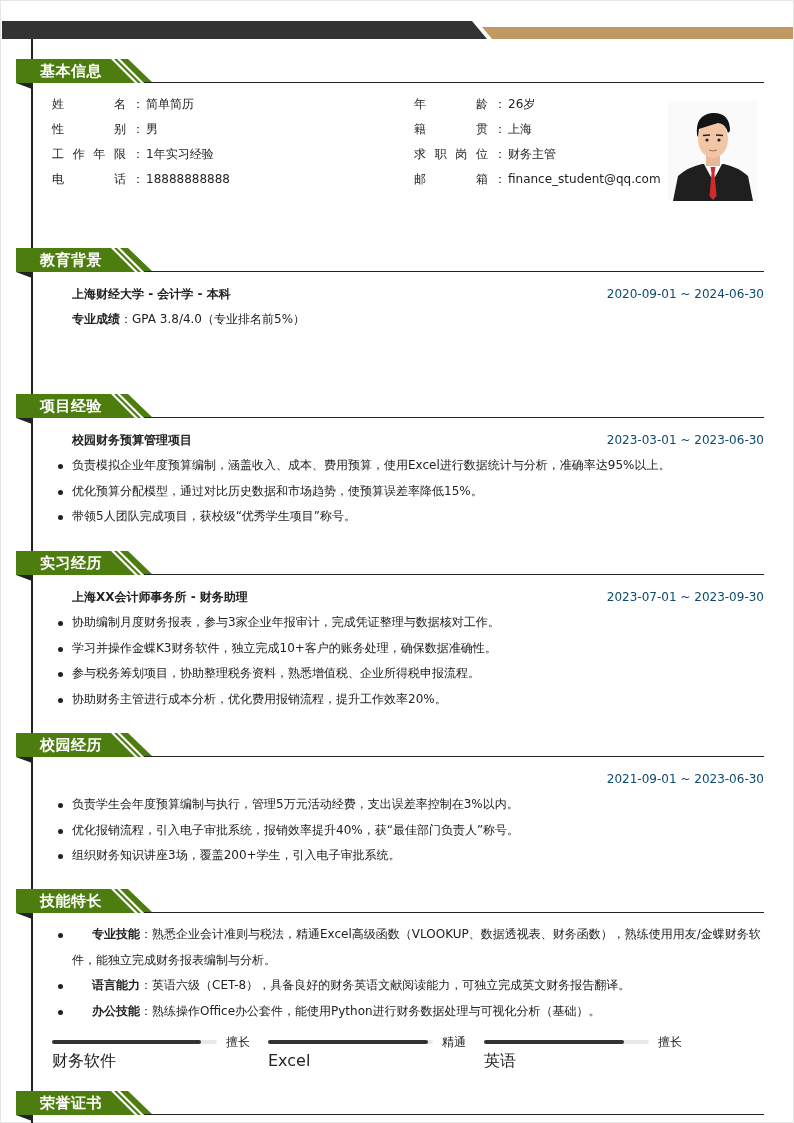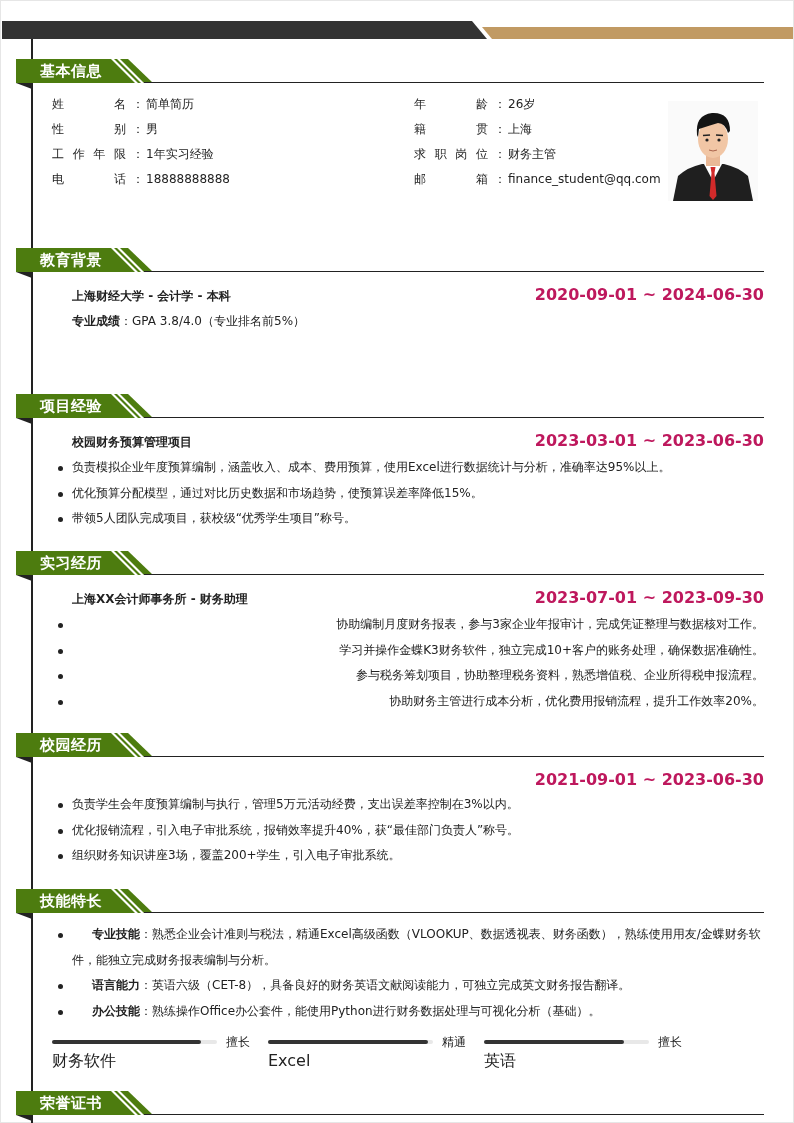--- a/index.html
+++ b/index.html
@@ -19,21 +19,21 @@
   .sec-title-box .stripe { position: absolute; top: 0; height: 24px; width: 3px; background: #fff; transform: skewX(45deg); transform-origin: top left; }
   .sec-title { position: absolute; left: 24px; top: 2px; color: #fff; font-size: 15px; font-weight: bold; letter-spacing: 0.5px; line-height: 20px; }
   .sec-fold { position: absolute; left: 0; top: 24px; width: 16px; height: 6px; background: #222;
     clip-path: polygon(0 0, 16px 0, 16px 6px); }
   .sec-line { position: absolute; left: 128px; right: 0; top: 23px; height: 1px; background: #222; }
 
   .body { padding-left: 36px; padding-right: 0; font-size: 12px; color: #222; }
   .row { display: flex; justify-content: space-between; align-items: baseline; }
   .line { line-height: 25px; }
   .b { font-weight: bold; margin-left: 20px; }
-  .date { font-size: 16px; color: #be185d; white-space: nowrap; font-weight: bold; }
+  .date { font-size: 12px; color: #0c4a6e; white-space: nowrap; }
   ul.bullets { list-style: none; }
   ul.bullets li { position: relative; padding-left: 20px; line-height: 25.5px; }
   ul.bullets li::before { content: ""; position: absolute; left: 6px; top: 11px; width: 5px; height: 5px; border-radius: 50%; background: #222; }
 
   .info-grid { position: absolute; left: 52px; top: 92px; width: 620px; }
   .info-row { position: absolute; height: 24px; line-height: 24px; font-size: 12px; display: flex; }
   .info-label { width: 80px; display: flex; justify-content: space-between; padding-right: 6px; }
   .info-colon { width: 14px; }
   .photo { position: absolute; left: 668px; top: 101px; width: 90px; height: 100px; background: #fafafa; overflow: hidden; }
 
@@ -198,21 +198,21 @@
 <div class="section" style="top:551px;">
   <div class="sec-head">
     <div class="sec-title-box">
       <div class="stripe" style="left:95px;"></div>
         <div class="stripe" style="left:101px;"></div>
       <span class="sec-title">实习经历</span>
     </div>
     <div class="sec-fold"></div>
     <div class="sec-line"></div>
   </div>
-  <div class="body" style="padding-top:10px;text-align:right;">
+  <div class="body" style="padding-top:10px;">
     <div class="row line">
       <span class="b">上海XX会计师事务所 - 财务助理</span>
       <span class="date">2023-07-01 ~ 2023-09-30</span>
     </div>
     <ul class="bullets">
       <li>协助编制月度财务报表，参与3家企业年报审计，完成凭证整理与数据核对工作。</li>
       <li>学习并操作金蝶K3财务软件，独立完成10+客户的账务处理，确保数据准确性。</li>
       <li>参与税务筹划项目，协助整理税务资料，熟悉增值税、企业所得税申报流程。</li>
       <li>协助财务主管进行成本分析，优化费用报销流程，提升工作效率20%。</li>
     </ul>

